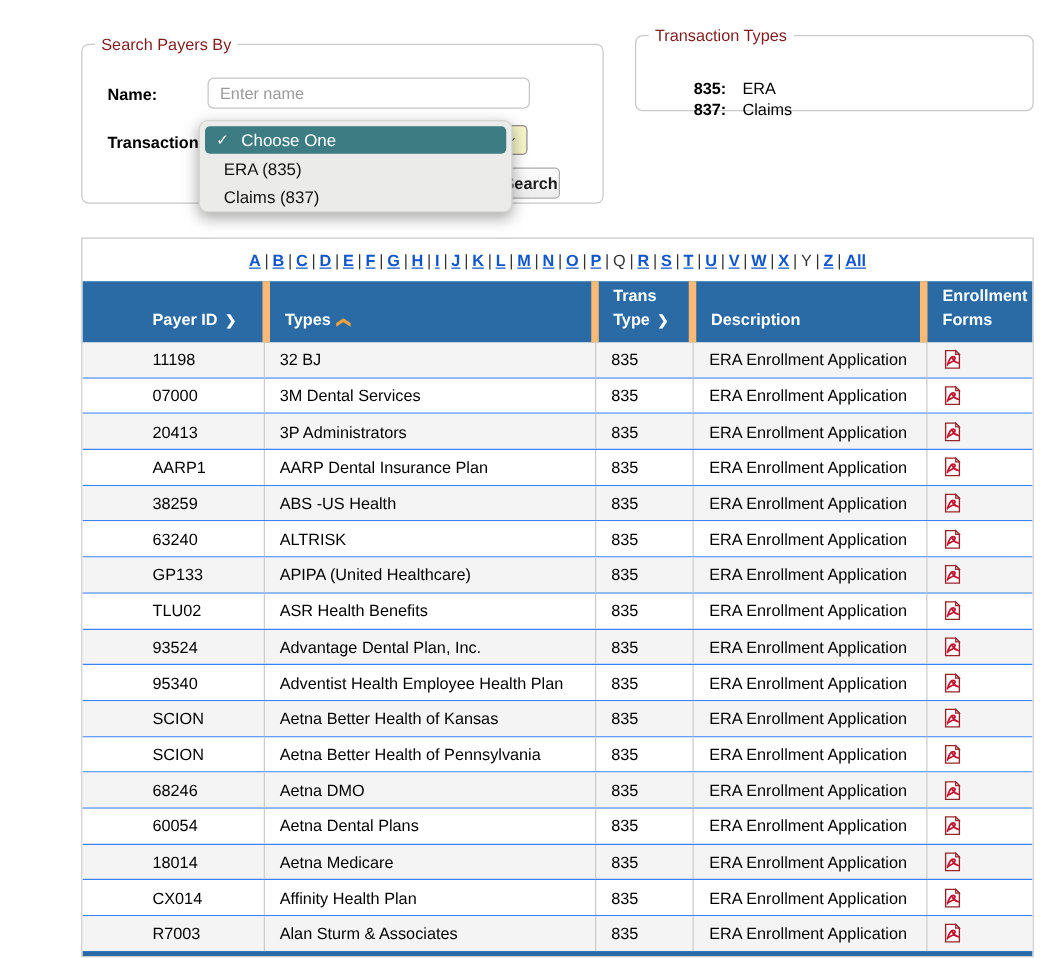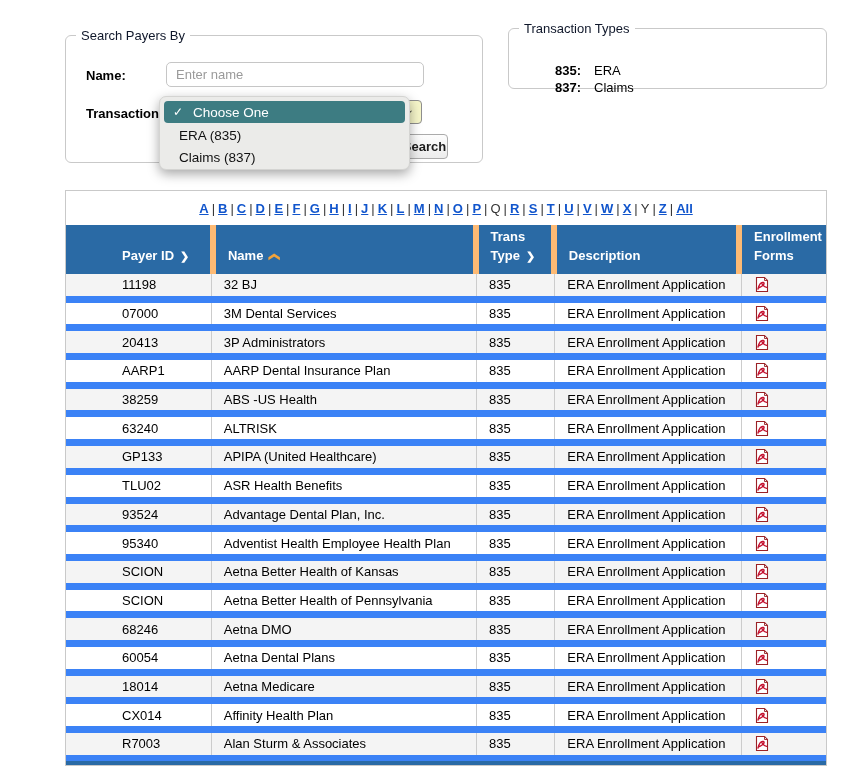--- a/index.html
+++ b/index.html
@@ -2,21 +2,21 @@
 <html><head>
 <meta charset="utf-8">
 <style>
   * { margin:0; padding:0; box-sizing:border-box; }
   html,body { width:848px; height:766px; background:#fff; overflow:hidden; }
   body { position:relative; font-family:"Liberation Sans", sans-serif; color:#000; }
 
   
   .fieldset { position:absolute; border:1px solid #c9c9c9; border-radius:6px; background:#fff; }
   .legend   { position:absolute; top:-8px; left:10px; background:#fff; padding:0 5px;
-              font-size:13px; color:#0f172a; white-space:nowrap; }
+              font-size:13px; color:#7f1d1d; white-space:nowrap; }
   #search-fieldset { left:65px; top:35px; width:418px; height:128px; }
   #txn-fieldset    { left:508px; top:28px; width:319px; height:61px; }
 
   .form-label { position:absolute; font-size:13px; font-weight:bold; color:#000; }
   #name-label { left:20px; top:32px; }
   #txn-label  { left:20px; top:70px; }
 
   #name-input { position:absolute; left:100px; top:26px; width:258px; height:25px;
                 border:1px solid #c6c6c6; border-radius:5px; padding:0 9px;
                 font-size:13px; font-family:inherit; color:#000; background:#fff; }
@@ -68,21 +68,21 @@
   .th + .th { border-left:6px solid #fdba74; }
   .col-id    { width:107px;margin-left:44px; }
   .col-name  { width:283px; }
   .col-trans { width:83px; }
   .col-desc  { width:199px; }
   .col-forms { width:90px; }
   .chev    { font-size:11px; margin-left:6px; }
   .chev-up { display:inline-block; transform:rotate(-90deg); color:#f0a33c;
              font-size:11px; margin-left:6px; }
 
-  #table-body .tr { display:flex; height:28.7px; border-bottom:7px solid #3b82f6;
+  #table-body .tr { display:flex; height:28.7px; border-bottom:1px solid #3b82f6;
                     font-size:13px; background:#fff; }
   #table-body .tr:nth-child(odd) { background:#f4f4f4; }
   .td { display:flex; align-items:center; padding-left:12px; }
   .td + .td { border-left:1px solid #cccccc; }
   .td-pdf svg { display:block; }
 
   #table-footer-strip { position:absolute; left:0; right:0; bottom:0; height:4px;
                         background:#2a6aa5; }
 </style>
 </head>
@@ -182,21 +182,21 @@
       <a class="alpha-link" href="#">Z</a>
       <span class="alpha-sep">|</span>
       <a class="alpha-link" href="#">All</a>
     </div>
 
   <div id="table-header">
     <div class="th col-id">
       <div><span>Payer ID</span><span class="chev">❯</span></div>
     </div>
     <div class="th col-name">
-      <div><span>Name</span><span class="chev-up">❯</span></div>
+      <div><span>Types</span><span class="chev-up">❯</span></div>
     </div>
     <div class="th col-trans">
       <div><span>Trans Type</span><span class="chev">❯</span></div>
     </div>
     <div class="th col-desc">
       <div><span>Description</span></div>
     </div>
     <div class="th col-forms">
       <div><span>Enrollment Forms</span></div>
     </div>

